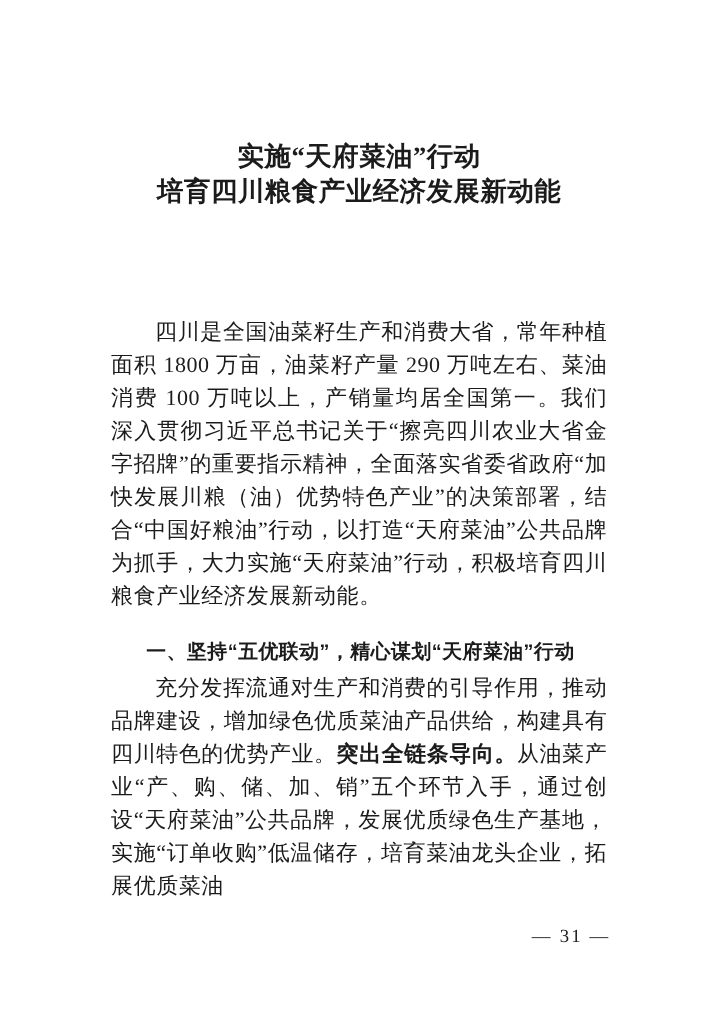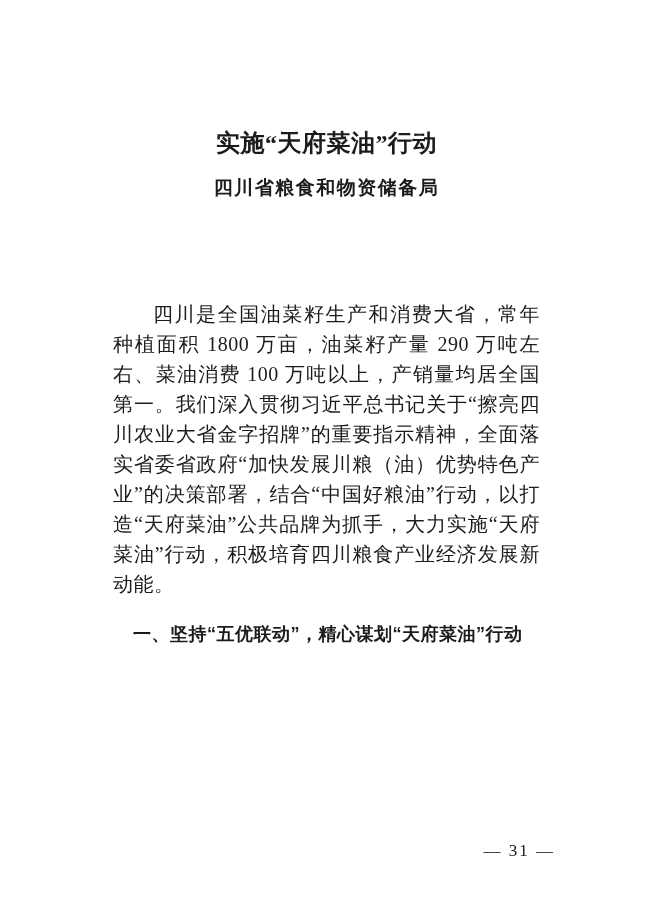--- a/index.html
+++ b/index.html
@@ -42,21 +42,21 @@
     letter-spacing: 1.5px;
     white-space: nowrap;
   }
   .doc-body {
     position: absolute;
     top: 283px;
     left: 97px;
     width: 459px;
   }
   .para {
-    margin: 16px;
+    margin: 4px;
     font-size: 20px;
     line-height: 30px;
     letter-spacing: 0.5px;
     text-align: justify;
     text-justify: inter-character;
     text-indent: 2em;
     word-break: break-all;
   }
   .section-heading {
     margin: 20px 0 0 0;
@@ -89,26 +89,27 @@
   }
 </style>
 </head>
 <body>
 
 <div class="page">
 
   <header class="doc-header">
     <h1 class="doc-title">
       <span class="title-line">实施“天府菜油”行动</span>
+      <span class="title-line">培育四川粮食产业经济发展新动能</span>
     </h1>
-    <div class="doc-org">四川省粮食和物资储备局</div>
   </header>
 
   <main class="doc-body">
     <p class="para">四川是全国油菜籽生产和消费大省，常年种植面积 1800 万亩，油菜籽产量 290 万吨左右、菜油消费 100 万吨以上，产销量均居全国第一。我们深入贯彻习近平总书记关于“擦亮四川农业大省金字招牌”的重要指示精神，全面落实省委省政府“加快发展川粮（油）优势特色产业”的决策部署，结合“中国好粮油”行动，以打造“天府菜油”公共品牌为抓手，大力实施“天府菜油”行动，积极培育四川粮食产业经济发展新动能。</p>
 
     <h2 class="section-heading">一、坚持“五优联动”，精心谋划“天府菜油”行动</h2>
 
+    <p class="para second"><span>充分发挥流通对生产和消费的引导作用，推动品牌建设，增加绿色优质菜油产品供给，构建具有四川特色的优势产业。</span><span class="inline-bold">突出全链条导向。</span><span>从油菜产业“产、购、储、加、销”五个环节入手，通过创设“天府菜油”公共品牌，发展优质绿色生产基地，实施“订单收购”低温储存，培育菜油龙头企业，拓展优质菜油</span></p>
   </main>
 
   <footer class="page-number">— 31 —</footer>
 
 </div>
 
 </body></html>

